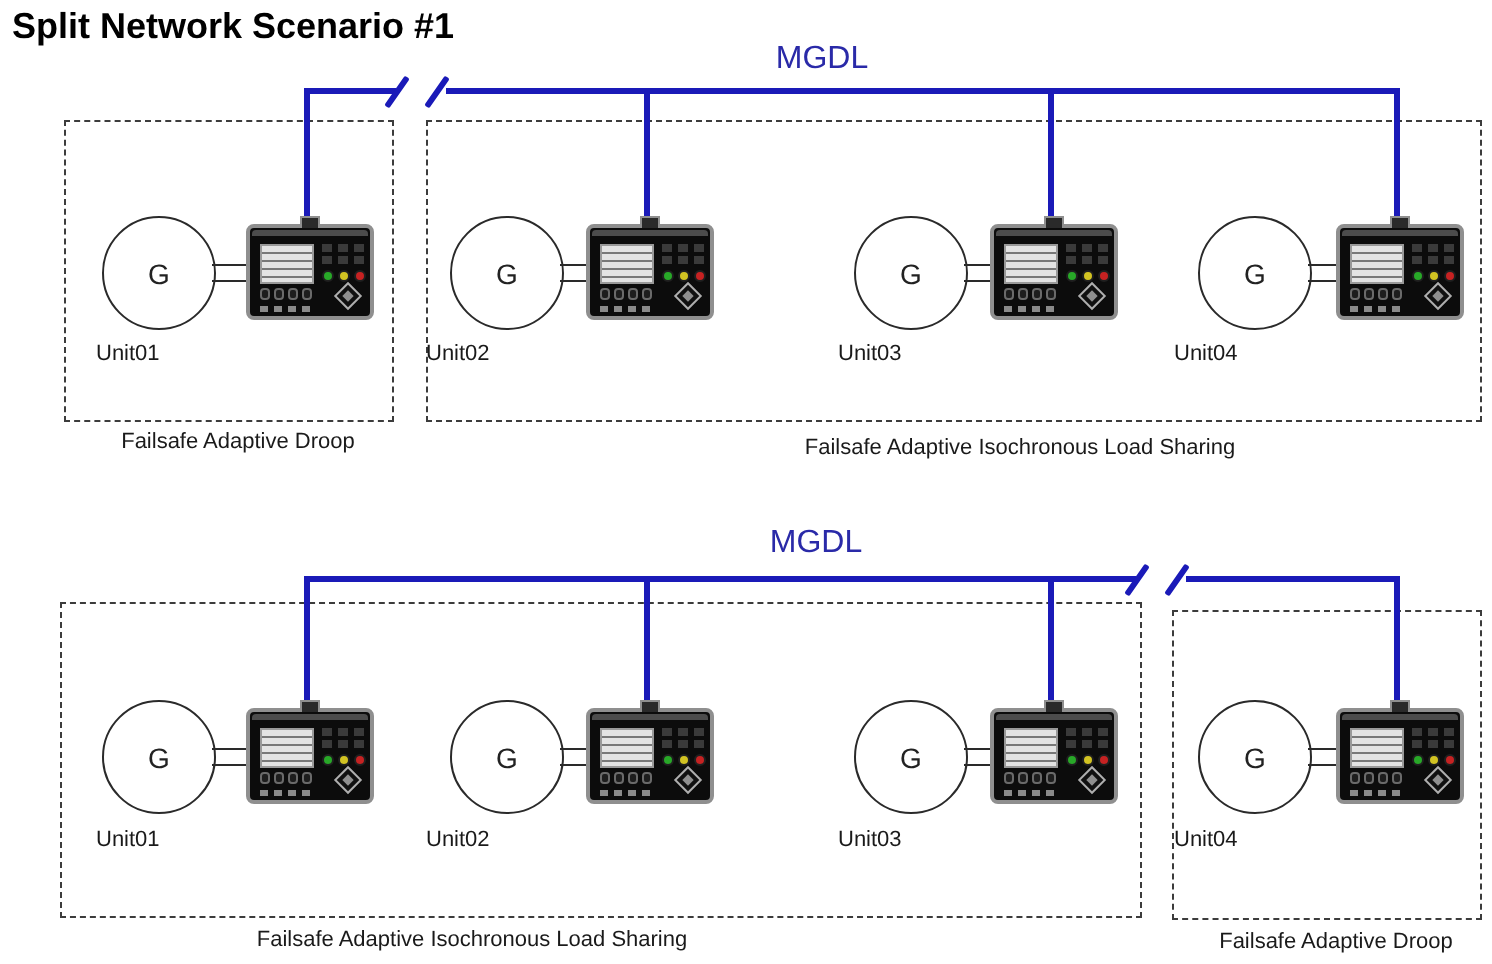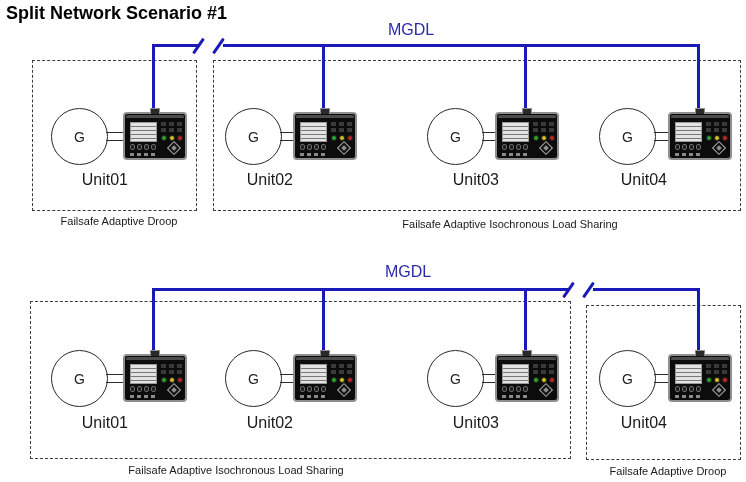--- a/index.html
+++ b/index.html
@@ -14,21 +14,21 @@
   .gbox  { position:absolute; border:1px dashed #3c3c3c; }
   .glabel{ position:absolute; font-size:11px; color:#1a1a1a; text-align:center; white-space:nowrap; }
   .busseg{ position:absolute; height:3px; background:var(--bus-line,#1a1ab8); }
   .busdrop{ position:absolute; width:3px; background:var(--bus-line,#1a1ab8); }
   .slash { position:absolute; width:3px; height:18px; border-radius:1px;
            background:var(--bus-line,#1a1ab8); transform:rotate(35deg); }
   .gen   { position:absolute; width:57px; height:57px; border:1px solid #2a2a2a; border-radius:50%;
            background:#fff; display:flex; align-items:center; justify-content:center;
            font-size:14px; color:#222; }
   .coupling { position:absolute; height:9px; border-top:1px solid #2a2a2a; border-bottom:1px solid #2a2a2a; }
-  .ulabel{ position:absolute; width:80px; text-align:right; font-size:16px; color:#1a1a1a; }
+  .ulabel{ position:absolute; width:80px; text-align:left; font-size:11px; color:#1a1a1a; }
 
   
   .ctrl  { position:absolute; width:64px; height:48px; background:#0c0c0c;
            border:2px solid #8f8f8f; border-radius:4px; }
   .ctrl span, .ctrl i { position:absolute; display:block; }
   .notch { left:50%; top:-6px; width:10px; height:6px; margin-left:-5px;
            background:#2a2a2a; border:1px solid #8f8f8f; border-bottom:none; }
   .tstrip{ left:1px; top:1px; right:1px; height:3px; background:#4c4c4c; border-radius:2px 2px 0 0; }
   .screen{ left:5px; top:8px; width:27px; height:20px; border:1px solid #999;
            background:#e3e3e3;

